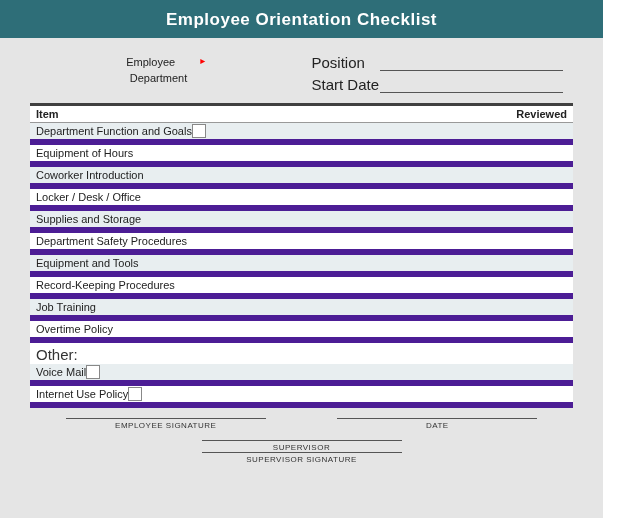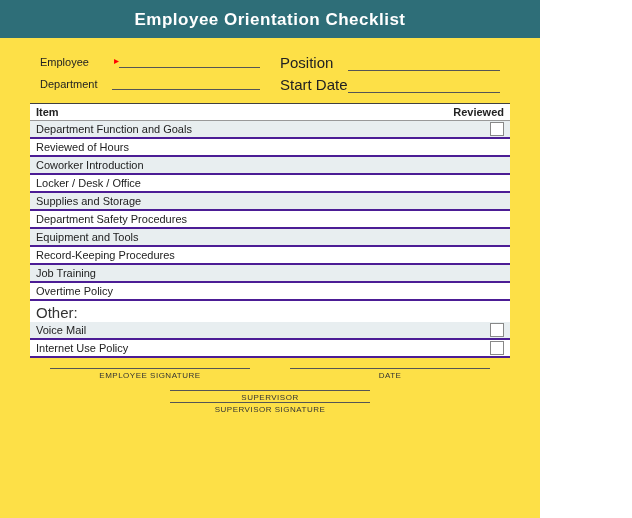--- a/index.html
+++ b/index.html
@@ -6,23 +6,23 @@
     body {
       width: 632px;
       height: 518px;
       background: #fff;
       font-family: Arial, sans-serif;
       font-size: 11px;
       color: #222;
       overflow: hidden;
     }
     .page {
-      width: 540px;
+      width: 603px;
       height: 518px;
-      background: #fde047;
+      background: #e5e5e5;
       padding: 0;
       position: relative;
     }
     .header {
       background: #2e6e78;
       color: #fff;
       text-align: center;
       padding: 10px 0 8px 0;
       font-size: 17px;
       font-weight: bold;
@@ -64,31 +64,31 @@
       padding: 0 30px;
       margin-top: 8px;
     }
     .checklist-header {
       display: flex;
       justify-content: space-between;
       align-items: center;
       font-weight: bold;
       font-size: 11px;
       padding: 2px 6px 2px 6px;
-      border-top: 1px solid #404040;
+      border-top: 3px solid #404040;
       border-bottom: 1px solid #999;
       background: #fff;
     }
     .checklist-row {
       display: flex;
-      justify-content: space-between;
+      justify-content: flex-start;
       align-items: center;
       font-size: 11px;
       padding: 1px 6px 1px 6px;
-      border-bottom: 2px solid #4c1d95;
+      border-bottom: 6px solid #4c1d95;
     }
     .checklist-row.shaded {
       background: #e8eef0;
     }
     .checklist-row.white {
       background: #fff;
     }
     .checkbox {
       width: 14px;
       height: 14px;
@@ -152,21 +152,21 @@
 
 <div class="page">
 
   <div class="header">
     <span>Employee Orientation Checklist</span>
   </div>
 
   <div class="form-area">
     <div style="display:flex; margin-top:8px;">
 
-      <div style="flex:1; display:flex; flex-direction:column; gap:6px;">
+      <div style="flex:1; display:flex; flex-direction:column; gap:0;align-items:center;">
         <div class="form-field">
           <span class="form-label">Employee</span>
           <span class="red-corner">▸</span>
           <div class="form-line"></div>
         </div>
         <div class="form-field">
           <span class="form-label">Department</span>
           <div class="form-line"></div>
         </div>
       </div>
@@ -191,21 +191,21 @@
     </div>
 
     <div>
 
       <div class="checklist-row shaded">
         <span>Department Function and Goals</span>
         <div class="checkbox"></div>
       </div>
 
       <div class="checklist-row white">
-        <span>Reviewed of Hours</span>
+        <span>Equipment of Hours</span>
         <div class="no-checkbox"></div>
       </div>
 
       <div class="checklist-row shaded">
         <span>Coworker Introduction</span>
         <div class="no-checkbox"></div>
       </div>
 
       <div class="checklist-row white">
         <span>Locker / Desk / Office</span>

